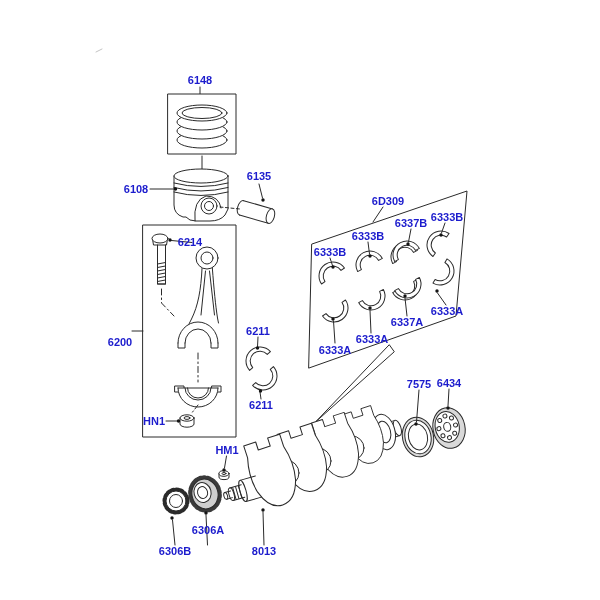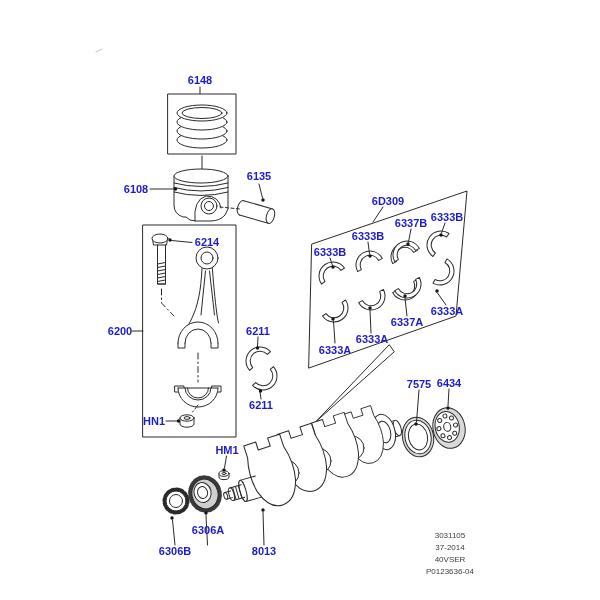--- a/index.html
+++ b/index.html
@@ -241,42 +241,36 @@
       <circle cx="172" cy="518" r="1.7"></circle>
           <circle cx="206" cy="513" r="1.7"></circle>
       <circle cx="263" cy="510" r="1.7"></circle>
     </g>
   </g>
 </svg>
 
 <div class="callout" style="left:200px;top:80px">6148</div>
 <div class="callout" style="left:136px;top:189px">6108</div>
 <div class="callout" style="left:259px;top:176px">6135</div>
-<div class="callout" style="left:207px;top:242px">6214</div>
-<div class="callout" style="left:120px;top:331px">6200</div>
+<div class="callout" style="left:190px;top:242px">6214</div>
+<div class="callout" style="left:120px;top:342px">6200</div>
 <div class="callout" style="left:258px;top:331px">6211</div>
 <div class="callout" style="left:261px;top:405px">6211</div>
 <div class="callout" style="left:154px;top:421px">HN1</div>
 <div class="callout" style="left:227px;top:450px">HM1</div>
 <div class="callout" style="left:388px;top:201px">6D309</div>
 <div class="callout" style="left:330px;top:252px">6333B</div>
 <div class="callout" style="left:368px;top:236px">6333B</div>
 <div class="callout" style="left:411px;top:223px">6337B</div>
 <div class="callout" style="left:447px;top:217px">6333B</div>
 <div class="callout" style="left:335px;top:350px">6333A</div>
 <div class="callout" style="left:372px;top:339px">6333A</div>
 <div class="callout" style="left:407px;top:322px">6337A</div>
 <div class="callout" style="left:447px;top:311px">6333A</div>
 <div class="callout" style="left:419px;top:384px">7575</div>
 <div class="callout" style="left:449px;top:383px">6434</div>
 <div class="callout" style="left:175px;top:551px">6306B</div>
 <div class="callout" style="left:208px;top:530px">6306A</div>
 <div class="callout" style="left:264px;top:551px">8013</div>
 
-<div class="plate">
-  <div>3031105</div>
-  <div>37-2014</div>
-  <div>40VSER</div>
-  <div>P0123636-04</div>
+
+
 </div>
 
-
-</div>
-
 </body></html>

